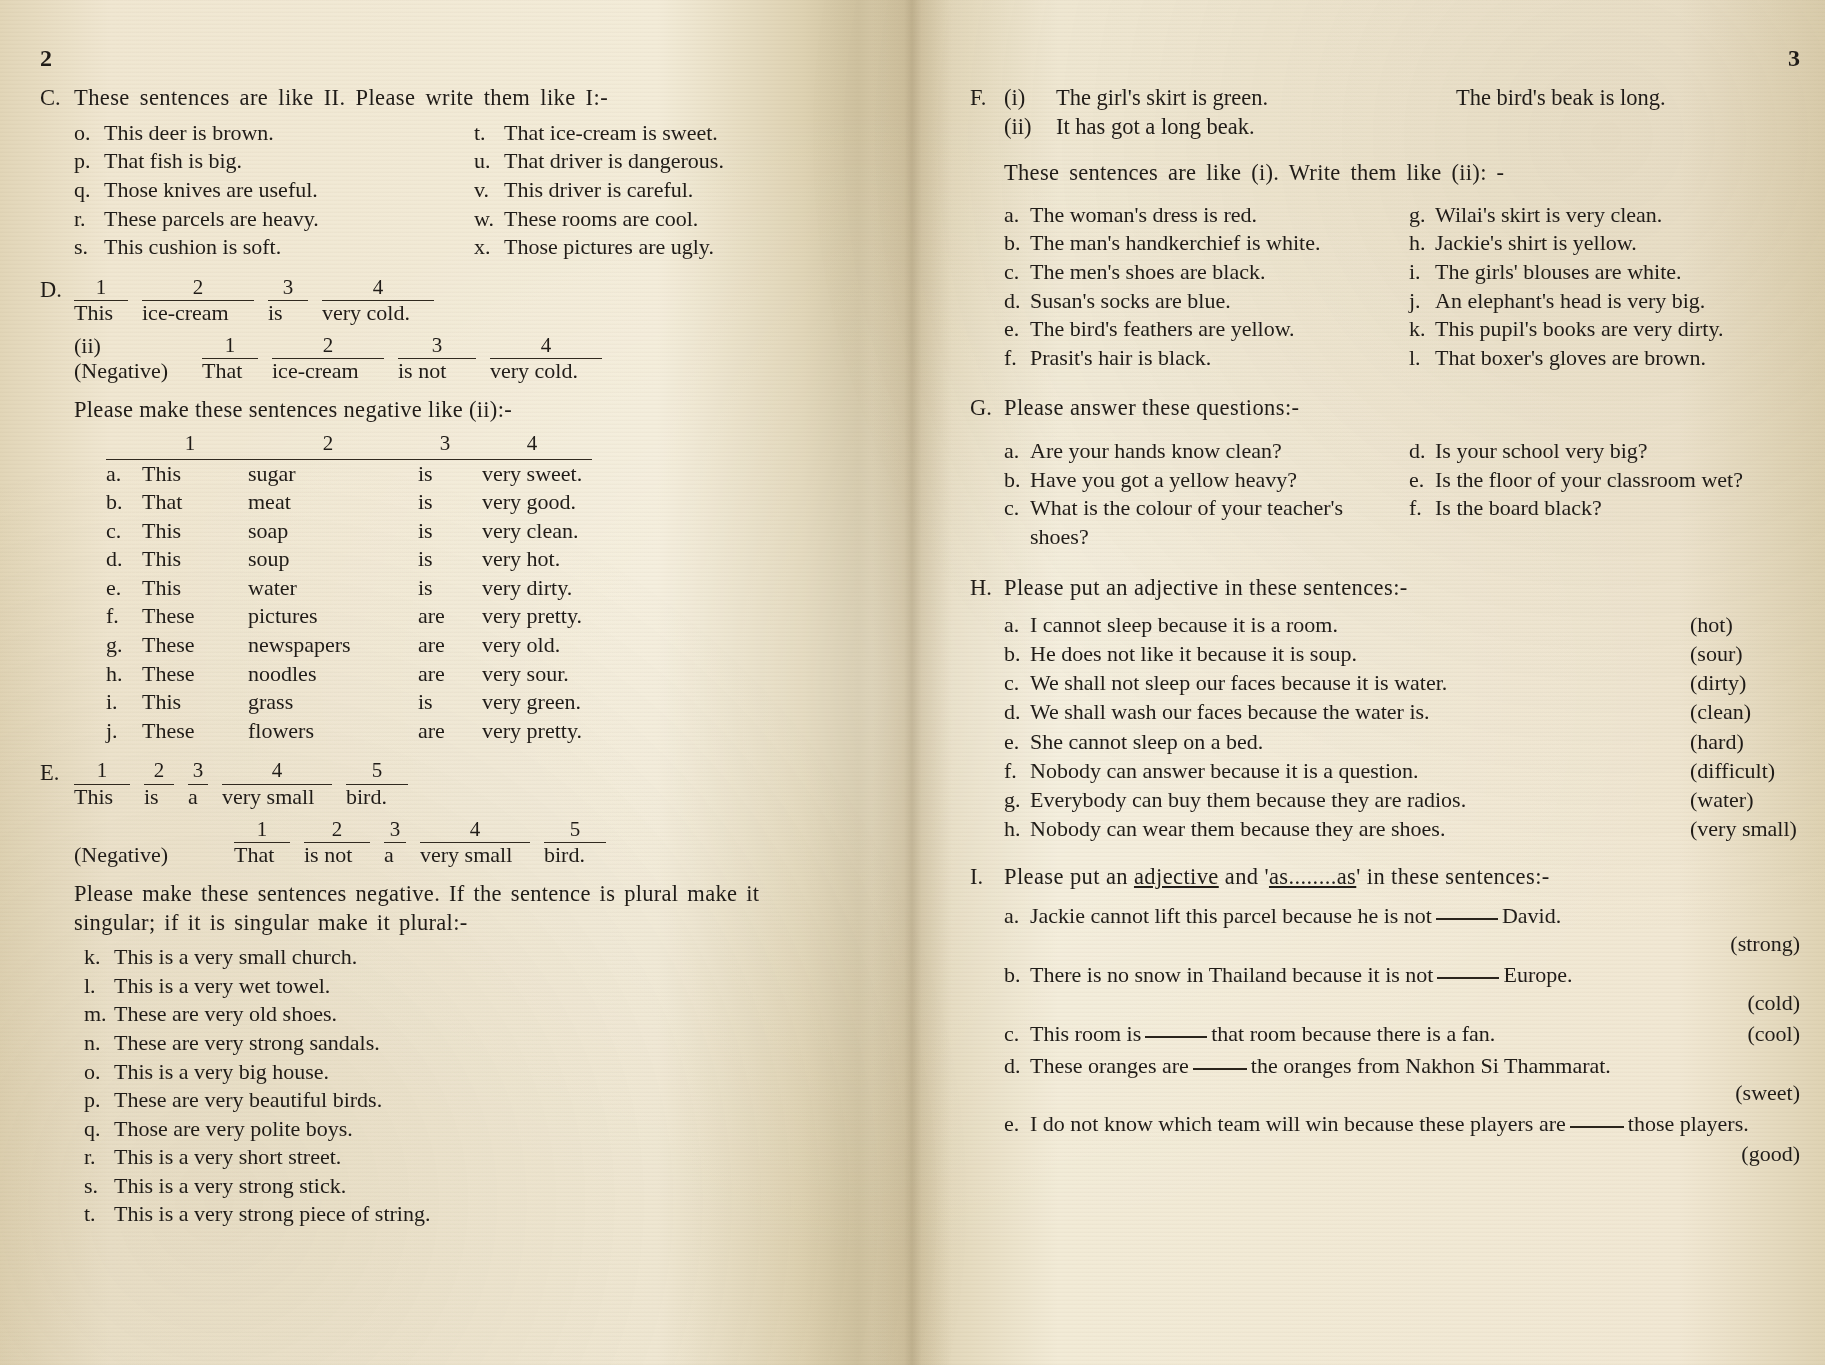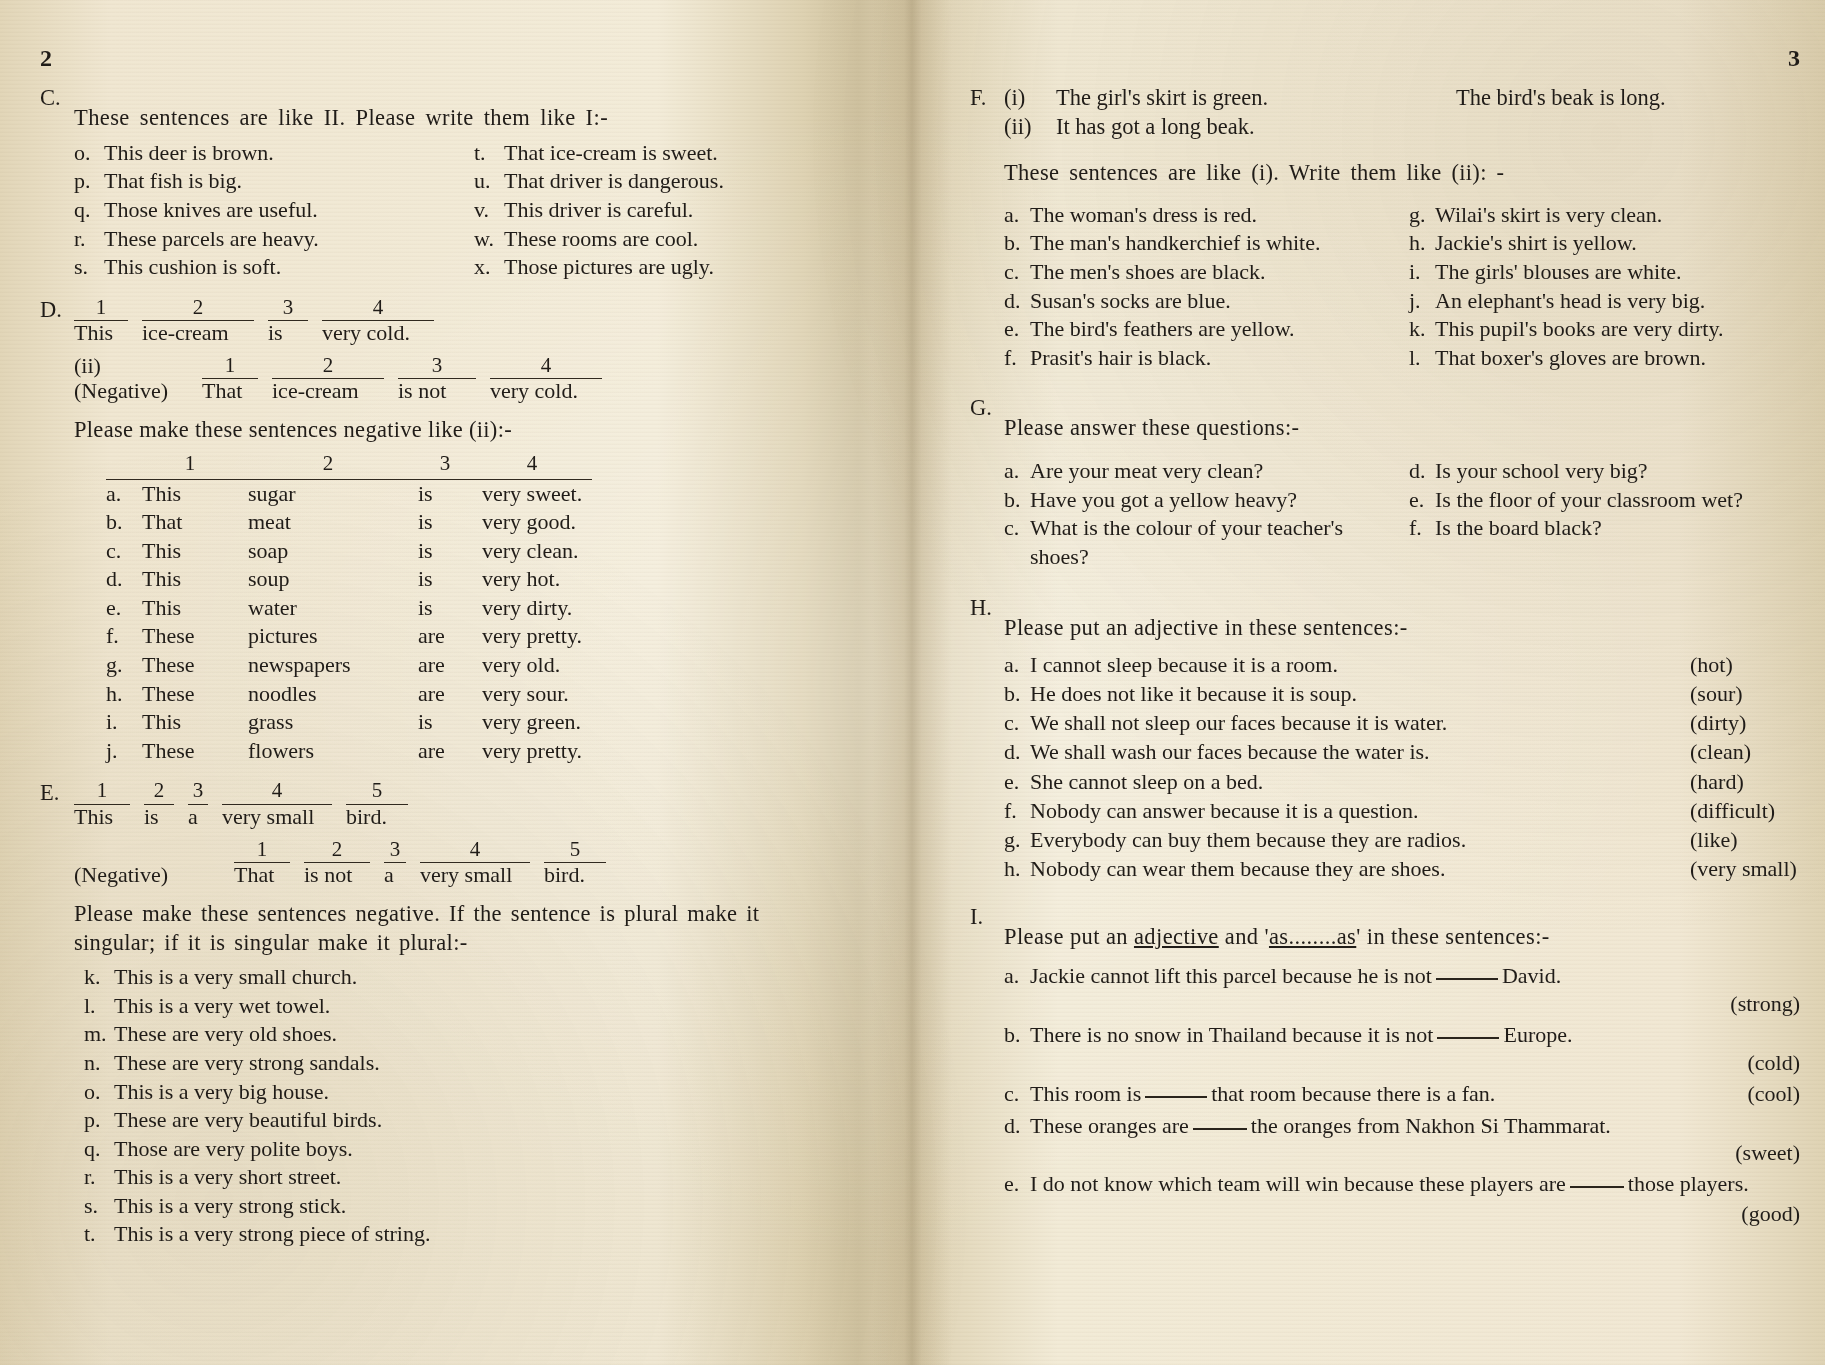--- a/index.html
+++ b/index.html
@@ -66,21 +66,20 @@
     line-height: 1.28;
   }
   .sec-letter {
     width: 34px;
     flex: 0 0 34px;
     font-size: 22.5px;
   }
   .sec-title {
     flex: 1;
     letter-spacing: 0.4px;
-    margin-top: 20px;
   }
   .spread {
     word-spacing: 4px;
   }
   .two-col-list {
     display: flex;
     margin-top: 6px;
   }
   .two-col-list > div { flex: 1; }
   .itm {
@@ -551,21 +550,21 @@
 
     <div class="sec" style="margin-top:22px">
       <div class="sec-head">
         <span class="sec-letter">G.</span>
         <span class="sec-title">Please answer these questions:-</span>
       </div>
       <div class="two-col-q" style="margin-top:14px">
         <div>
           <div class="q">
               <span class="lab">a.</span>
-              <span class="txt">Are your meat very clean?</span>
+              <span class="txt">Are your hands know clean?</span>
             </div>
           <div class="q">
               <span class="lab">b.</span>
               <span class="txt">Have you got a yellow heavy?</span>
             </div>
           <div class="q">
               <span class="lab">c.</span>
               <span class="txt">What is the colour of your teacher's shoes?</span>
             </div>
         </div>
@@ -618,21 +617,21 @@
             <span class="paren">(hard)</span>
           </div>
         <div class="hrow">
             <span class="lab">f.</span>
             <span class="txt">Nobody can answer because it is a question.</span>
             <span class="paren">(difficult)</span>
           </div>
         <div class="hrow">
             <span class="lab">g.</span>
             <span class="txt">Everybody can buy them because they are radios.</span>
-            <span class="paren">(like)</span>
+            <span class="paren">(water)</span>
           </div>
         <div class="hrow">
             <span class="lab">h.</span>
             <span class="txt">Nobody can wear them because they are shoes.</span>
             <span class="paren">(very small)</span>
           </div>
       </div>
     </div>
 
     <div class="sec" style="margin-top:20px">

